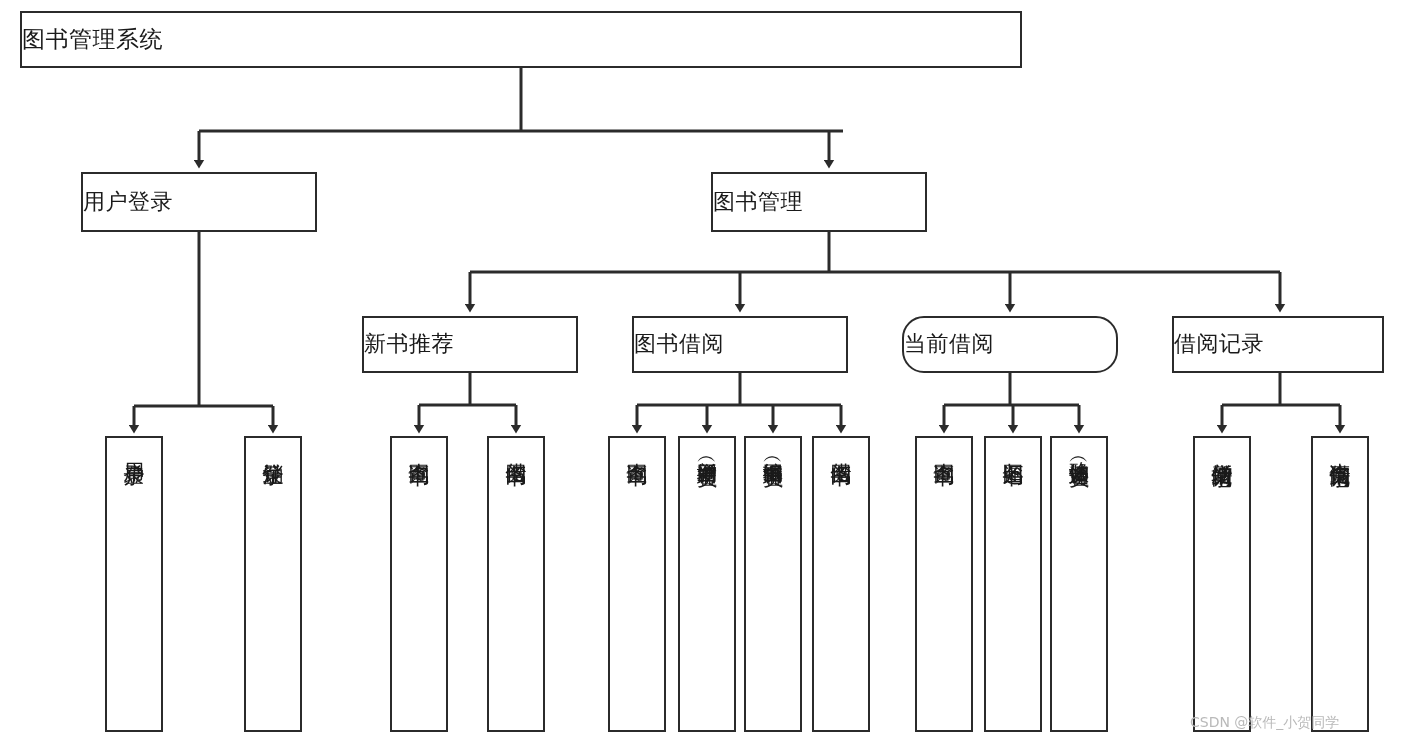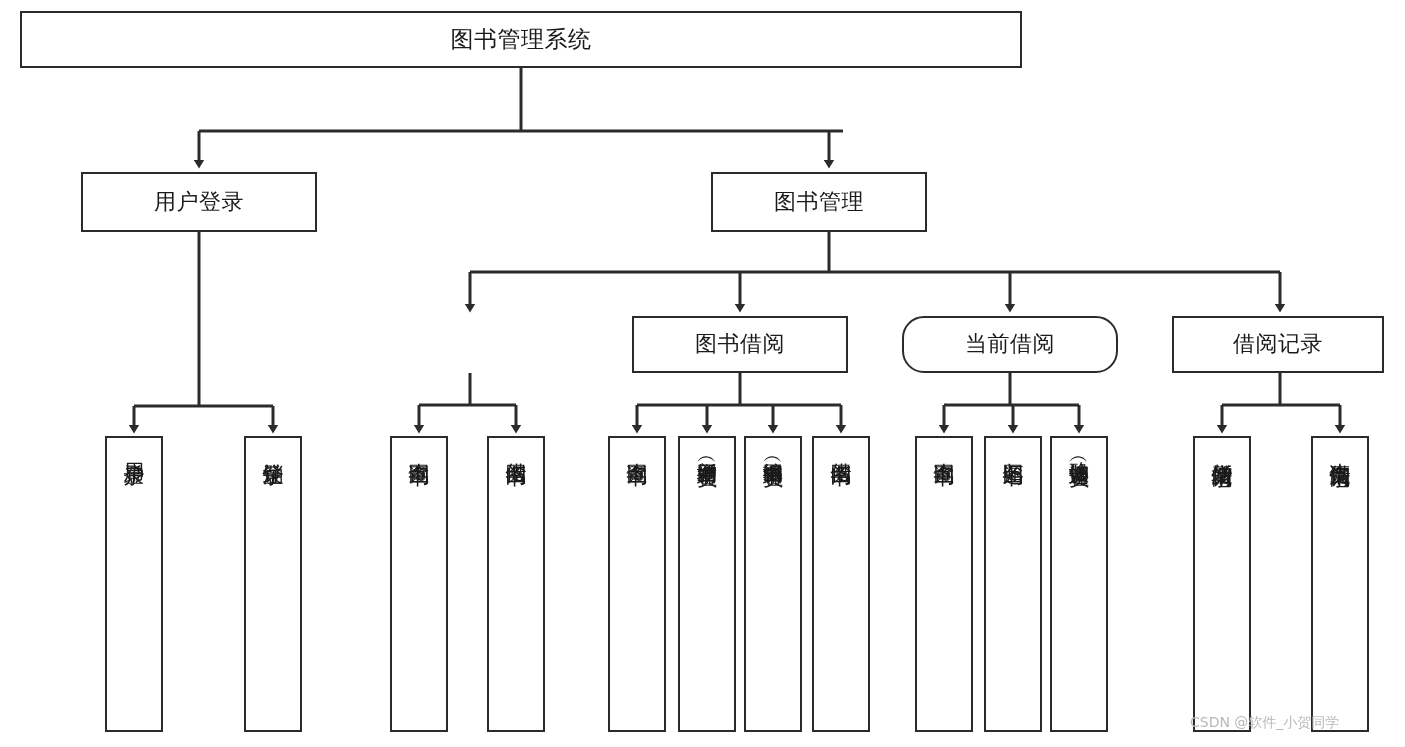--- a/index.html
+++ b/index.html
@@ -25,21 +25,21 @@
     height: 747px;
     pointer-events: none;
   }
   .node {
     position: absolute;
     box-sizing: border-box;
     background: #ffffff;
     border: 2px solid #2b2b2b;
     display: flex;
     align-items: center;
-    justify-content: center;
+    justify-content: flex-start;
     color: #1a1a1a;
     z-index: 2;
   }
   .node-label {
     display: block;
     line-height: 1.12;
     letter-spacing: 0.5px;
     white-space: nowrap;
   }
   
@@ -134,20 +134,23 @@
     <span class="node-label">图书管理系统</span>
   </div>
 
   <div class="node horiz" style="left:81px; top:172px; width:236px; height:60px;">
     <span class="node-label">用户登录</span>
   </div>
   <div class="node horiz" style="left:711px; top:172px; width:216px; height:60px;">
     <span class="node-label">图书管理</span>
   </div>
 
+  <div class="node horiz" style="left:362px; top:316px; width:216px; height:57px;">
+    <span class="node-label">新书推荐</span>
+  </div>
   <div class="node horiz" style="left:632px; top:316px; width:216px; height:57px;">
     <span class="node-label">图书借阅</span>
   </div>
   <div class="node horiz" style="left:902px; top:316px; width:216px; height:57px;border-radius:22px;">
     <span class="node-label">当前借阅</span>
   </div>
   <div class="node horiz" style="left:1172px; top:316px; width:212px; height:57px;">
     <span class="node-label">借阅记录</span>
   </div>
 

